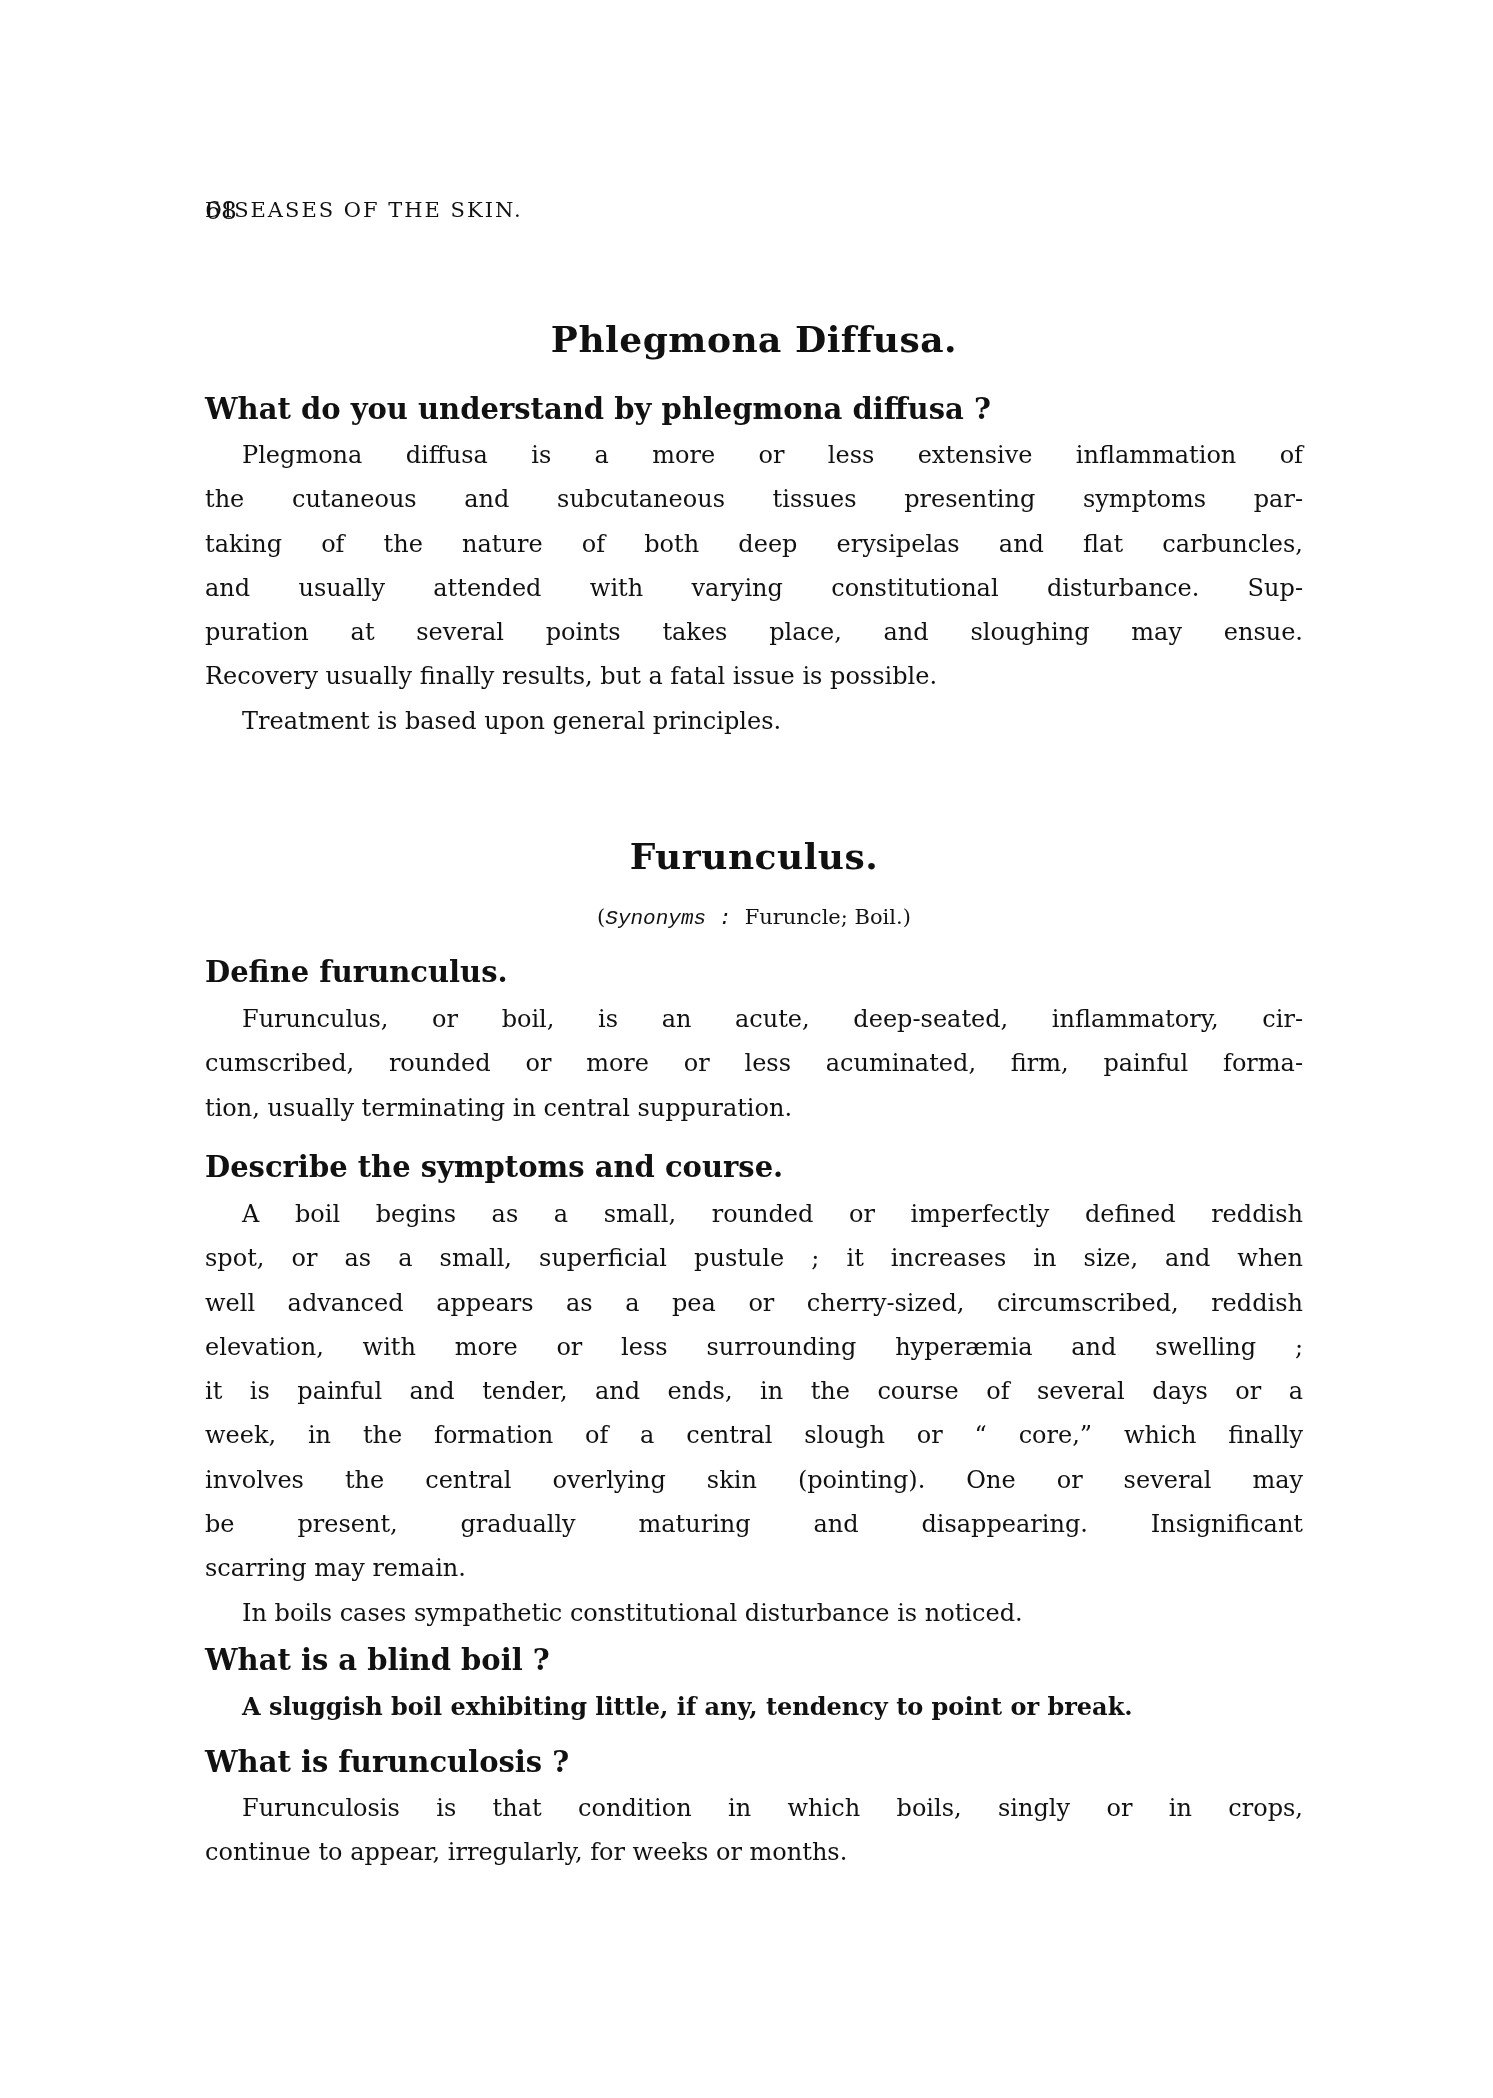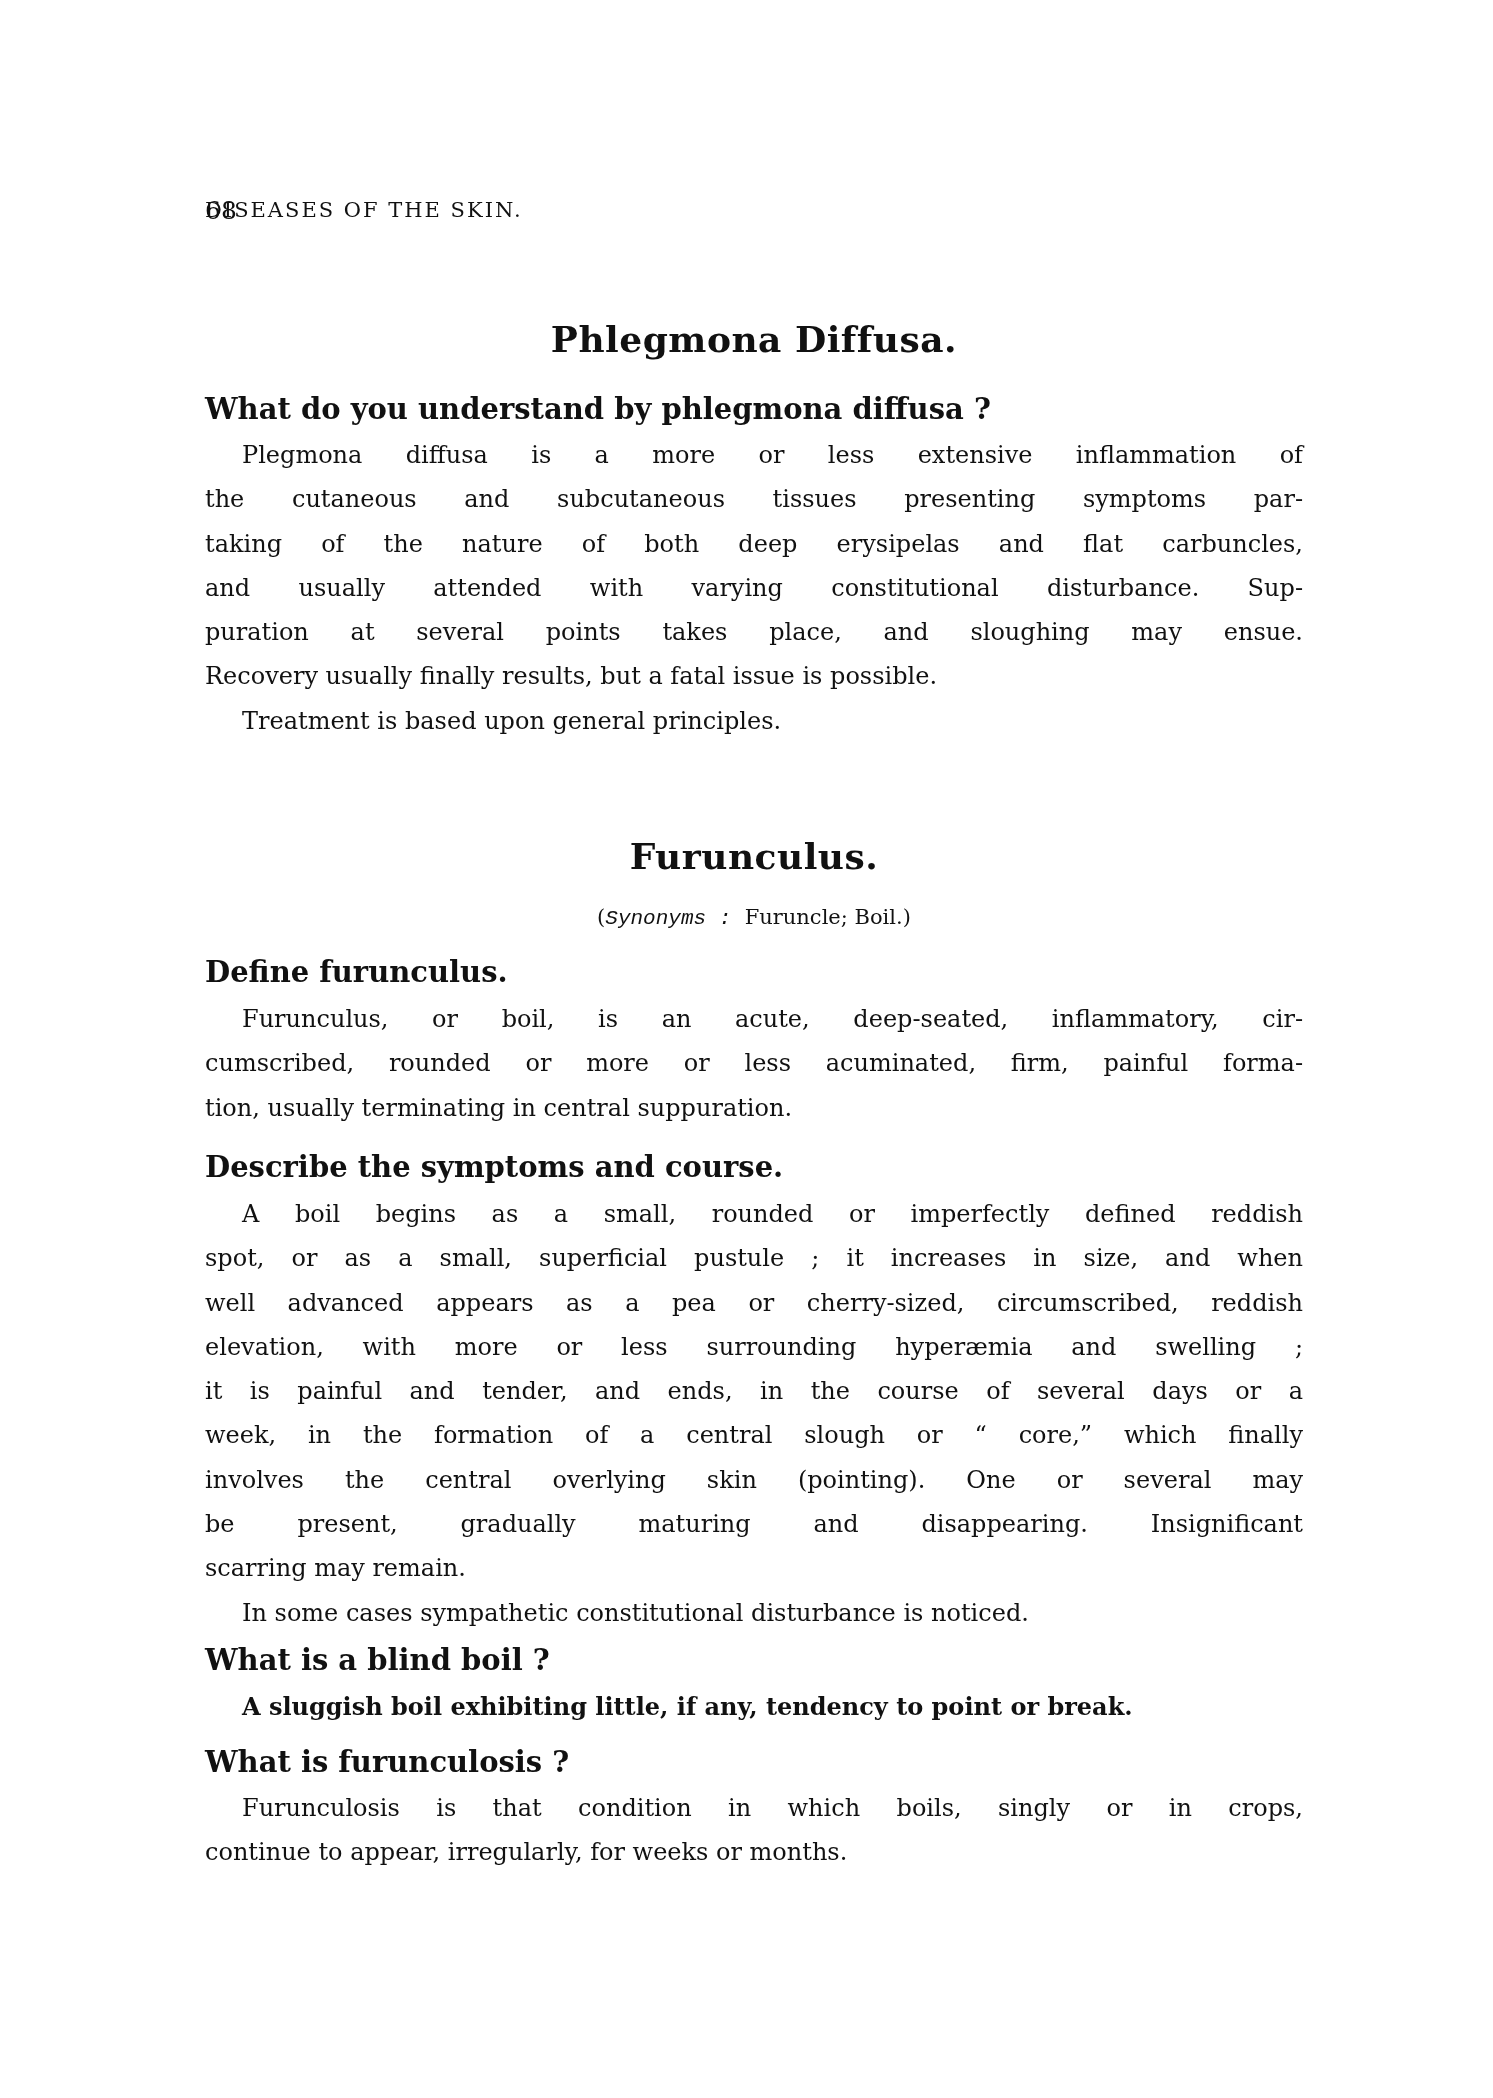--- a/index.html
+++ b/index.html
@@ -56,21 +56,21 @@
   <div class="p" style="top:1192px;">
     <span class="line ind">A boil begins as a small, rounded or imperfectly defined reddish</span>
     <span class="line">spot, or as a small, superficial pustule ; it increases in size, and when</span>
     <span class="line">well advanced appears as a pea or cherry-sized, circumscribed, reddish</span>
     <span class="line">elevation, with more or less surrounding hyperæmia and swelling ;</span>
     <span class="line">it is painful and tender, and ends, in the course of several days or a</span>
     <span class="line">week, in the formation of a central slough or “ core,” which finally</span>
     <span class="line">involves the central overlying skin (pointing). One or several may</span>
     <span class="line">be present, gradually maturing and disappearing. Insignificant</span>
     <span class="line last">scarring may remain.</span>
-    <span class="line ind last">In some cases sympathetic constitutional disturbance is noticed.</span>
+    <span class="line ind last">In boils cases sympathetic constitutional disturbance is noticed.</span>
   </div>
 
   <div class="q" style="top:1643px;">What is a blind boil ?</div>
   <div class="p" style="top:1685px;font-weight:bold;">
     <span class="line ind last">A sluggish boil exhibiting little, if any, tendency to point or break.</span>
   </div>
 
   <div class="q" style="top:1745px;">What is furunculosis ?</div>
   <div class="p" style="top:1786px;">
     <span class="line ind">Furunculosis is that condition in which boils, singly or in crops,</span>

